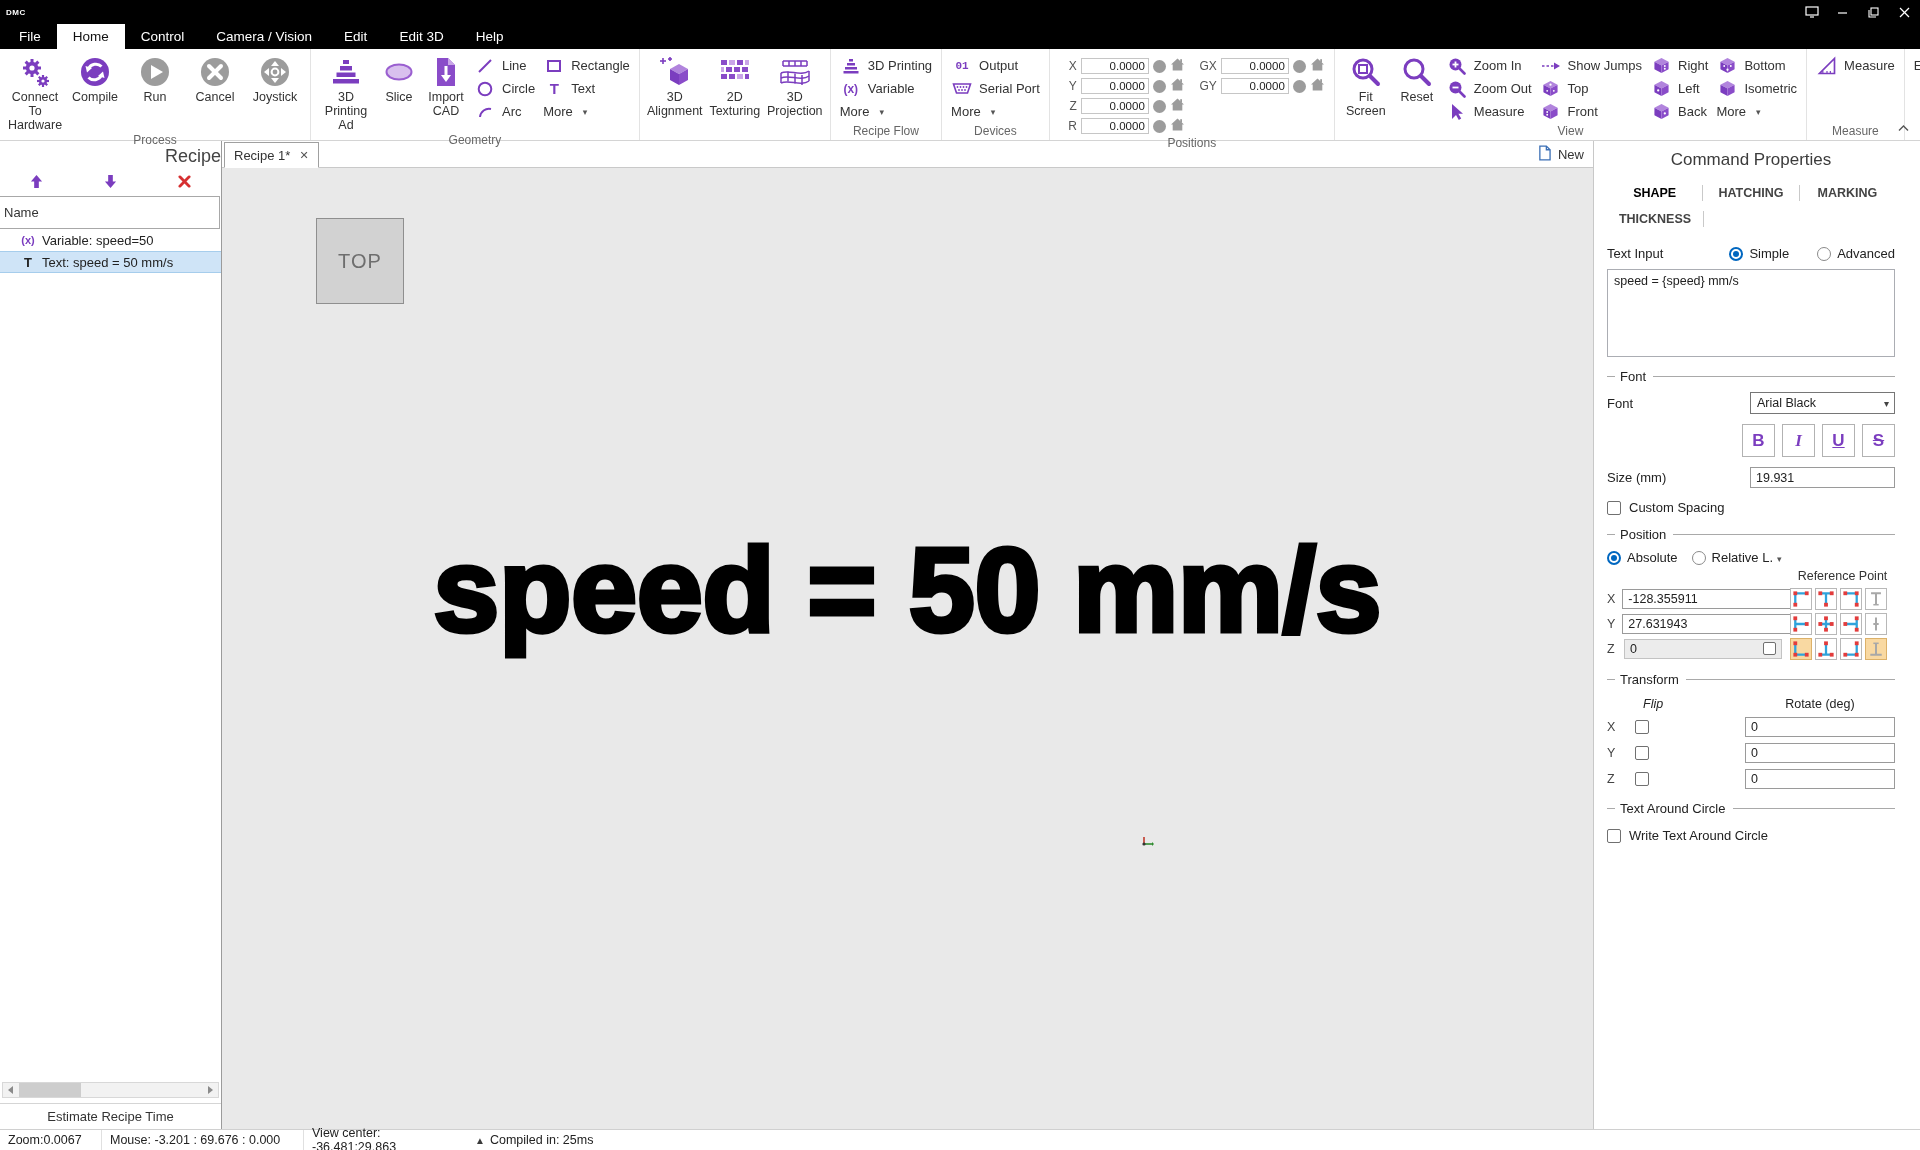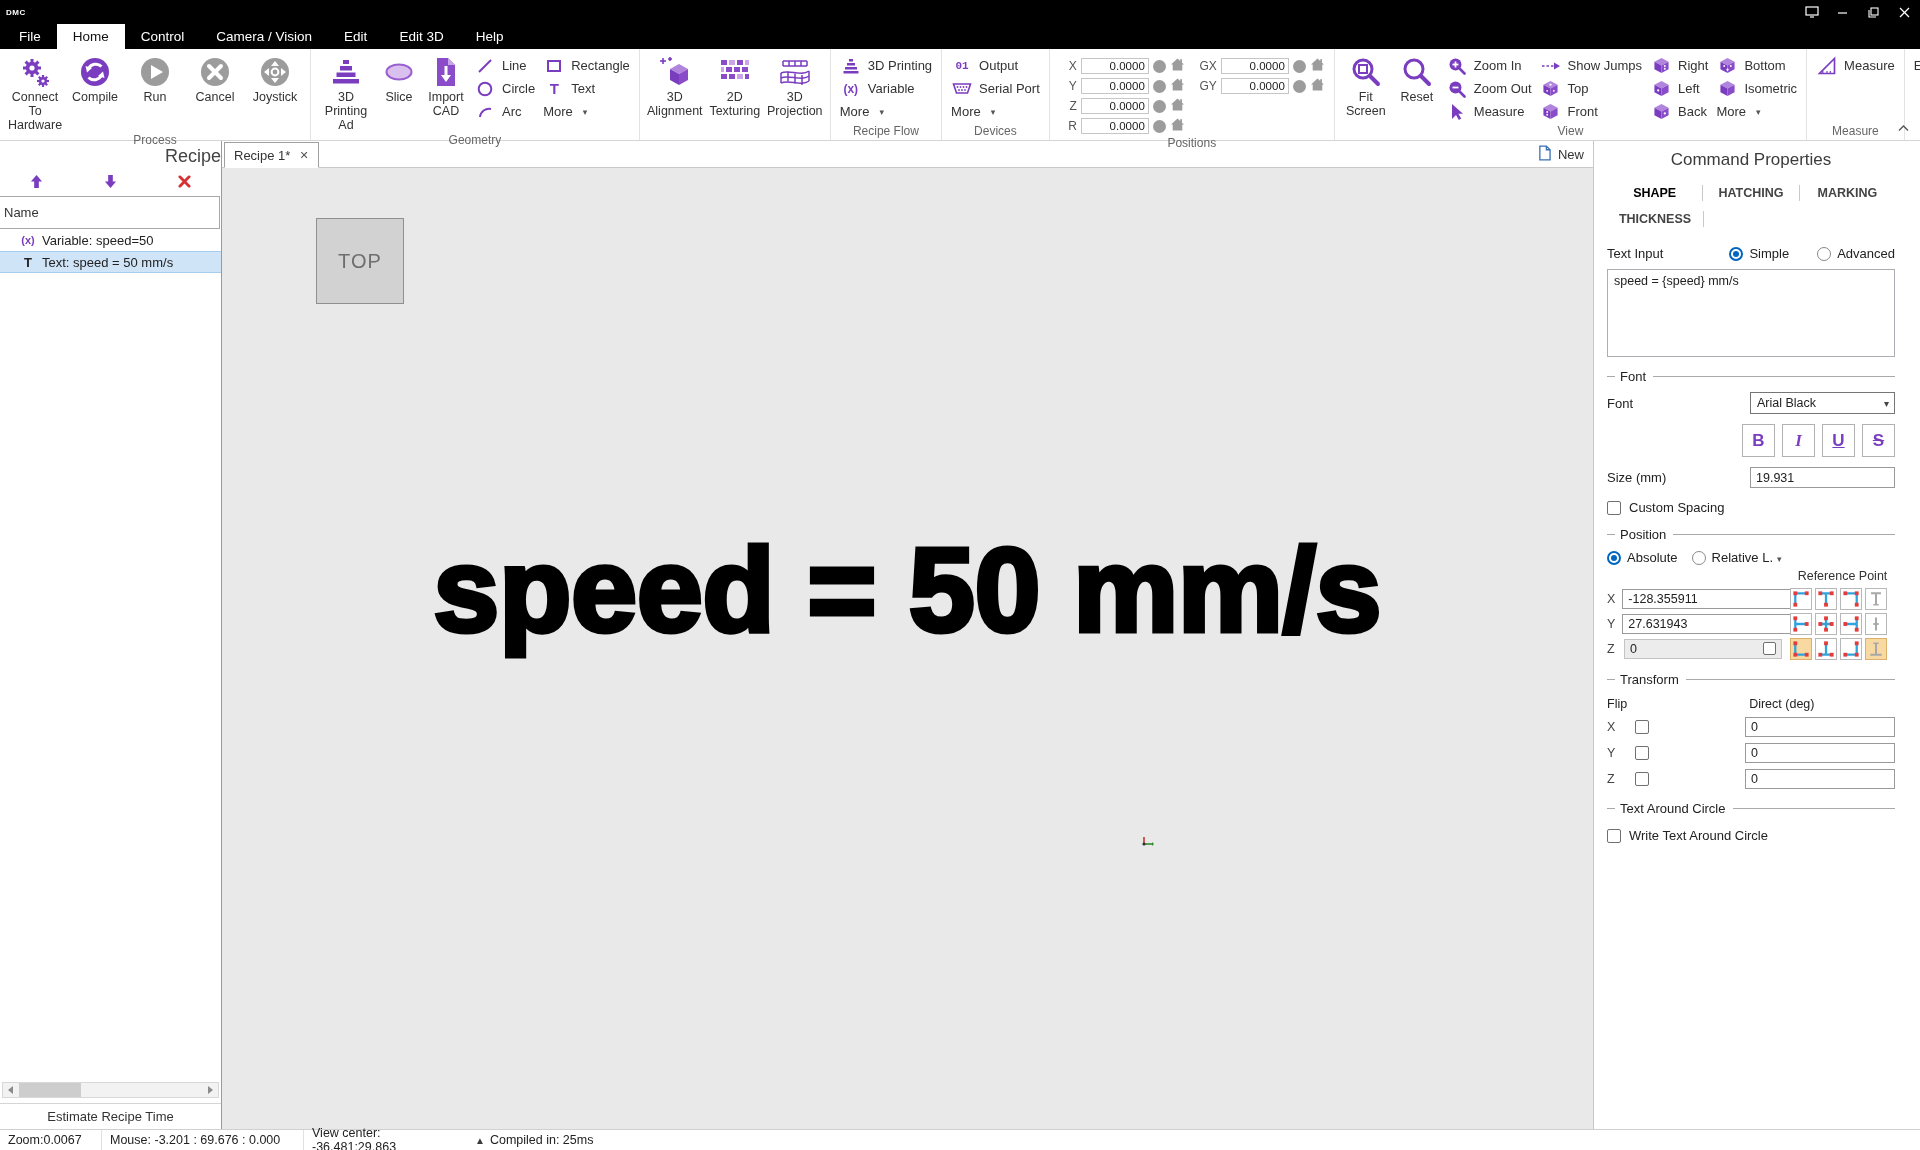--- a/index.html
+++ b/index.html
@@ -96,21 +96,21 @@
   .pf-row input{flex:1;height:20px;border:1px solid #9a9a9a;font-size:12.5px;padding:0 5px;font-family:inherit;color:#222;outline:none;}
   .pf-row input.dis{background:#ececec;border-color:#c3c3c3;}
   .zwrap{position:relative;flex:1;display:flex;}
   .zwrap .cb{position:absolute;right:6px;top:3px;width:13px;height:13px;}
   .ref-area{margin-left:auto;width:105px;}
   .ref-title{font-size:12.5px;color:#333;text-align:center;margin-bottom:5px;}
   .ref-grid{display:grid;grid-template-columns:22px 22px 22px 22px;grid-auto-rows:22px;gap:3px;}
   .rp-cell{border:1px solid #b8b8b8;background:#fff;display:flex;align-items:center;justify-content:center;}
   .rp-cell.sel{background:#f9d9a2;border-color:#dcb169;}
   .tr-head{display:flex;font-size:12.5px;color:#222;margin-top:2px;}
-  .tr-head .f{}
+  .tr-head .f{margin-left:36px;font-style:italic;}
   .tr-head .r{margin-left:122px;}
   .tr-row{display:flex;align-items:center;margin-top:6px;font-size:12.5px;color:#444;}
   .tr-row .ax{width:14px;}
   .tr-row .cb{margin-left:14px;}
   .tr-row input{margin-left:auto;width:150px;height:20px;border:1px solid #9a9a9a;font-size:12.5px;padding:0 5px;font-family:inherit;color:#222;outline:none;}
   
   .statusbar{height:21px;border-top:1px solid #d0d0d0;background:#fff;display:flex;align-items:center;font-size:12.5px;color:#222;}
   .sb-seg{display:flex;align-items:center;height:100%;padding-left:8px;border-right:1px solid #e0e0e0;}
   .sb-zoom{width:102px;}
   .sb-mouse{width:202px;}
@@ -927,21 +927,21 @@
                 <path d="M7,3 H14" stroke="#a8a8a8" stroke-width="2"></path>
               </svg>
             </div>
         </div>
       </div>
     </div>
 
     <div class="group-line">Transform</div>
     <div class="tr-head">
       <span class="f">Flip</span>
-      <span class="r">Direct (deg)</span>
+      <span class="r">Rotate (deg)</span>
     </div>
     <div class="tr-row">
       <span class="ax">X</span>
       <span class="cb"></span>
       <input value="0" style="">
     </div>
     <div class="tr-row">
       <span class="ax">Y</span>
       <span class="cb"></span>
       <input value="0" style="">

